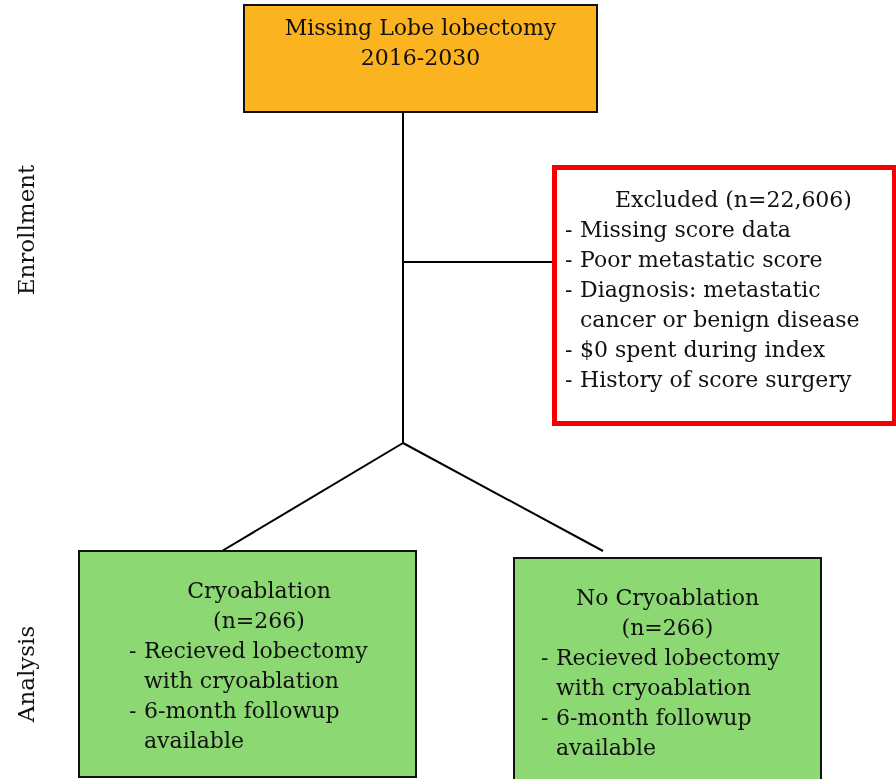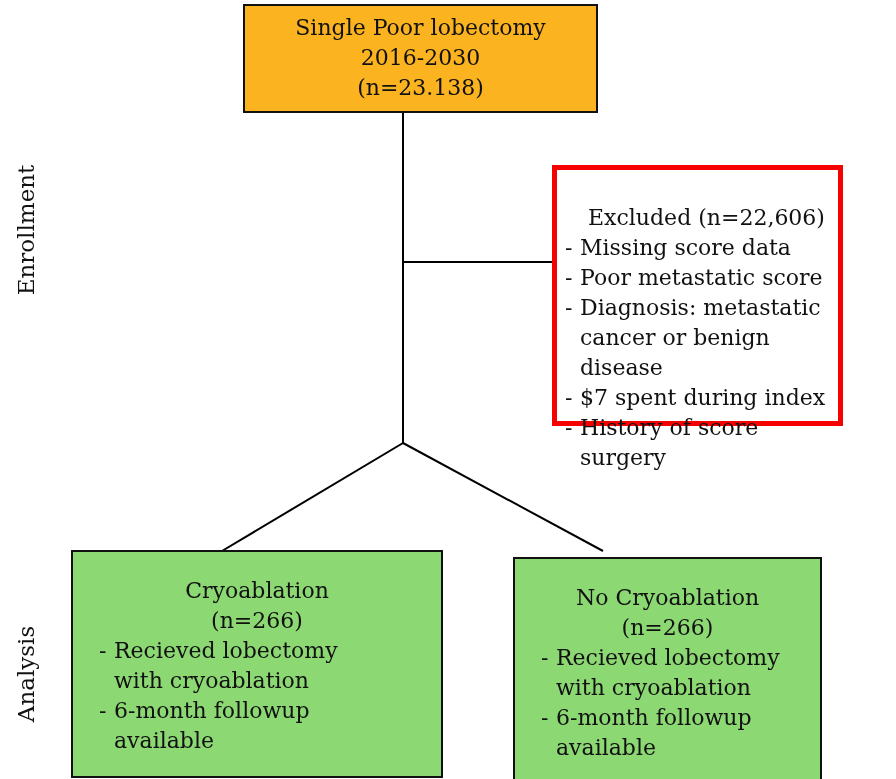--- a/index.html
+++ b/index.html
@@ -34,41 +34,41 @@
   .top-box {
     left: 243px; top: 4px;
     width: 355px; height: 109px;
     background: var(--top-box-bg, #FBB320);
     border: 2px solid #111111;
     text-align: center;
     padding-top: 7px;
   }
   .excluded-box {
     left: 552px; top: 165px;
-    width: 291px; height: 261px;
+    width: 345px; height: 261px;
     background: #ffffff;
     border: 5px solid var(--excluded-border, #F70000);
-    padding-top: 33px;
+    padding-top: 15px;
   }
   .excluded-box .box-title {
     text-align: center;
     padding-left: 18px;
   }
   .excluded-box .bullets {
     margin-left: 8px;
     margin-right: 2px;
   }
   .green-box {
     top: 550px;
     height: 228px;
     background: var(--green-box-bg, #8CD873);
     border: 2px solid #111111;
     padding-top: 24px;
   }
-  .cryo-box { left: 71px; width: 372px; }
+  .cryo-box { left: 78px; width: 339px; padding-left: 23px; }
   .no-cryo-box { left: 513px; width: 309px; margin-top: 7px; }
   .green-box .box-title, .green-box .box-n {
     text-align: center;
   }
   .green-box .bullets {
     margin-left: 26px;
     margin-right: 4px;
   }
   .bullet {
     position: relative;
@@ -113,44 +113,43 @@
 
   <div class="side-label enrollment-label">
     <span>Enrollment</span>
   </div>
 
   <div class="side-label analysis-label">
     <span>Analysis</span>
   </div>
 
   <div class="node top-box">
-    <div>Single Poor lobectomy</div>
+    <div>Missing Lobe lobectomy</div>
     <div>2016-2030</div>
-    <div>(n=23.138)</div>
   </div>
 
   <div class="node excluded-box">
     <div class="box-title">Excluded (n=22,606)</div>
     <div class="bullets">
       <div class="bullet">
         <span class="dash">-</span>
         <span class="bullet-text">Missing score data</span>
       </div>
       <div class="bullet">
         <span class="dash">-</span>
         <span class="bullet-text">Poor metastatic score</span>
       </div>
       <div class="bullet">
         <span class="dash">-</span>
         <span class="bullet-text">Diagnosis: metastatic
 cancer or benign disease</span>
       </div>
       <div class="bullet">
         <span class="dash">-</span>
-        <span class="bullet-text">$7 spent during index</span>
+        <span class="bullet-text">$0 spent during index</span>
       </div>
       <div class="bullet">
         <span class="dash">-</span>
         <span class="bullet-text">History of score surgery</span>
       </div>
     </div>
   </div>
 
   <div class="node green-box cryo-box">
     <div class="box-title">Cryoablation</div>

